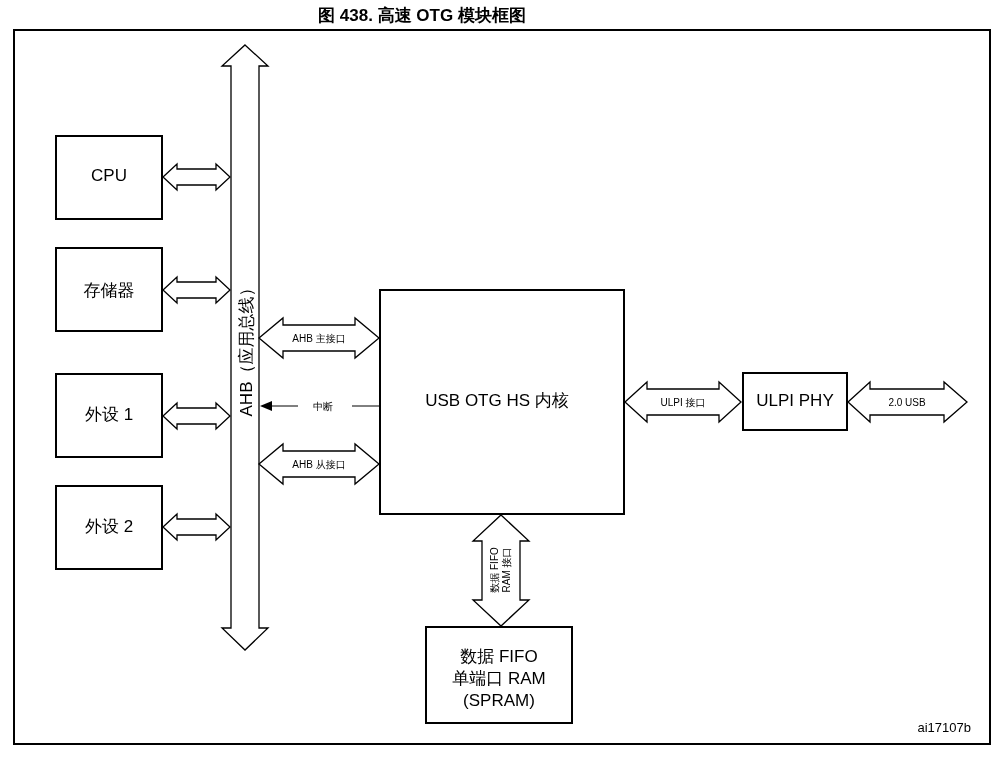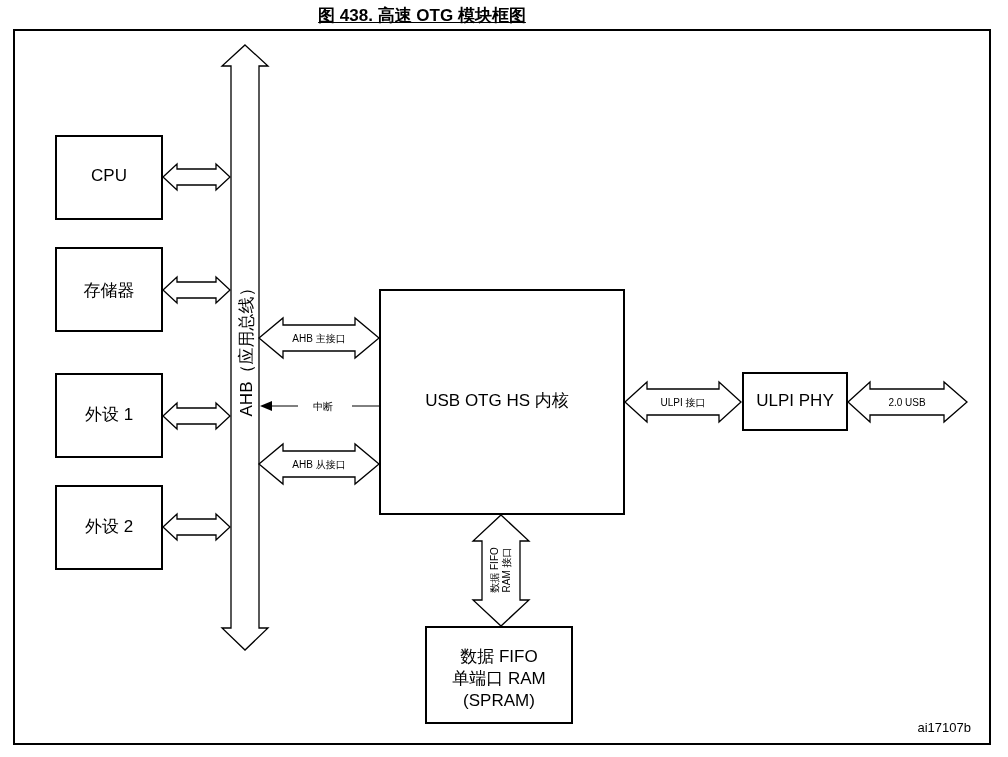--- a/index.html
+++ b/index.html
@@ -1,17 +1,17 @@
 <!DOCTYPE html>
 <html><head>
 <meta charset="utf-8">
 <style>
   html, body { margin: 0; padding: 0; background: #ffffff; }
   body { width: 1008px; height: 757px; position: relative; overflow: hidden; font-family: "Liberation Sans", "DejaVu Sans", sans-serif; }
-  #title { position: absolute; left: 0; top: 4px; width: 844px; text-align: center; font-weight: bold; font-size: 17px; color: #000; text-decoration: underline; }
+  #title { position: absolute; left: 0; top: 4px; width: 844px; text-align: center; font-weight: bold; font-size: 17px; color: #000; }
   svg { position: absolute; left: 0; top: 0; }
   .box { fill: #fff; stroke: #000; stroke-width: 2; }
   .arrow { fill: #fff; stroke: #000; stroke-width: 1.3; }
   .lbl { font-family: "Liberation Sans", "DejaVu Sans", sans-serif; fill: #000; }
 </style>
 </head>
 <body>
 
 <div id="title">图 438. 高速 OTG 模块框图</div>
 

